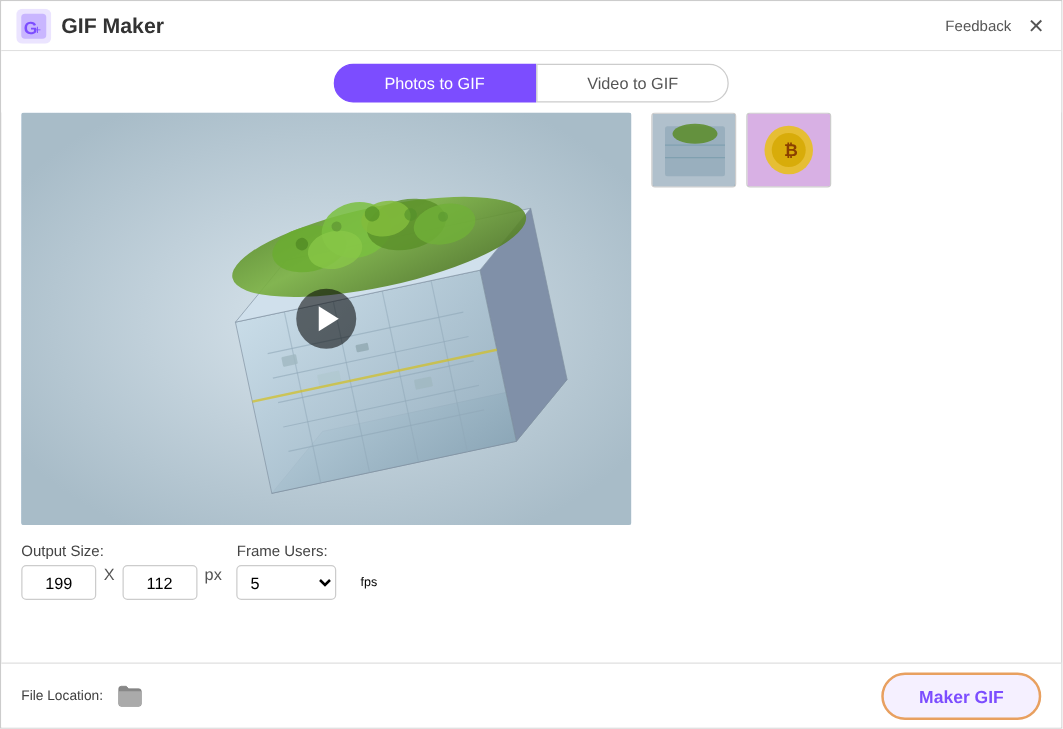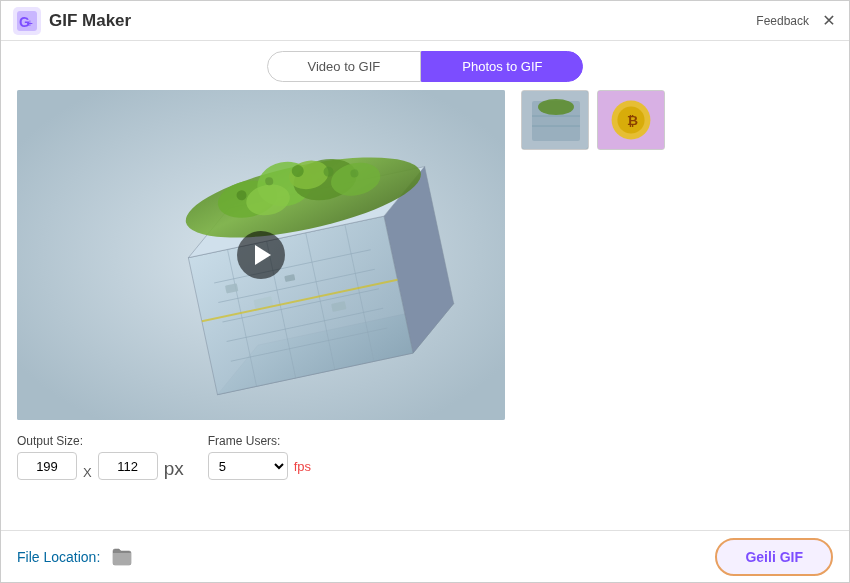--- a/index.html
+++ b/index.html
@@ -143,73 +143,74 @@
       border-top: 10px solid transparent;
       border-bottom: 10px solid transparent;
       border-left: 16px solid #fff;
       margin-left: 3px;
     }
 
     
     .settings-row {
       display: flex;
       align-items: center;
-      gap: 24px;
+      gap: 12px;
       margin-top: 14px;
     }
     .setting-group {
       display: flex;
       flex-direction: column;
       gap: 4px;
     }
     .setting-label {
       font-size: 12px;
       color: #444;
     }
     .setting-inputs {
       display: flex;
-      align-items: flex-end;
+      align-items: flex-start;
       gap: 6px;
     }
     .size-input {
       width: 60px;
       height: 28px;
       border: 1px solid #ccc;
       border-radius: 4px;
       padding: 0 8px;
       font-size: 13px;
       text-align: center;
     }
     .x-label {
       font-size: 13px;
       color: #555;
     }
     .px-label {
-      font-size: 19px;
+      font-size: 13px;
       color: #555;
     }
 
     .fps-select-wrap {
       display: flex;
       align-items: center;
       gap: 6px;
     }
     .fps-select {
       width: 80px;
       height: 28px;
       border: 1px solid #ccc;
       border-radius: 4px;
       padding: 0 6px;
       font-size: 13px;
       background: #fff;
       cursor: pointer;
     }
     .fps-label {
-      font-size: 13px;
-      color: #ef4444;
+      font-size: 10px;
+      color: #000000;
+      margin-left: 13px;
     }
 
     
     .right-panel {
       flex: 1;
       display: flex;
       flex-direction: column;
       padding-top: 0;
       gap: 8px;
     }
@@ -248,22 +249,22 @@
       background: #fff;
       border-top: 1px solid #e0e0e0;
       height: 52px;
     }
     .file-location-group {
       display: flex;
       align-items: center;
       gap: 8px;
     }
     .file-label {
-      font-size: 14px;
-      color: #0369a1;
+      font-size: 11px;
+      color: #404040;
       white-space: nowrap;
     }
     .file-path-select {
       height: 28px;
       border: 1px solid #ccc;
       border-radius: 4px;
       padding: 0 6px;
       font-size: 12px;
       background: #fff;
       cursor: pointer;
@@ -316,25 +317,25 @@
       </svg>
       <span class="title-bar-title">GIF Maker</span>
     </div>
     <div class="title-bar-right">
       <span class="feedback-link">Feedback</span>
       <span class="close-btn">✕</span>
     </div>
   </div>
 
   <div class="tab-bar">
+    <div class="tab active">
+      <span>Photos to GIF</span>
+    </div>
     <div class="tab">
       <span>Video to GIF</span>
-    </div>
-    <div class="tab active">
-      <span>Photos to GIF</span>
     </div>
   </div>
 
   <div class="main-content">
 
     <div class="left-panel">
 
       <div class="video-preview">
 
         <svg class="preview-svg" viewBox="0 0 488 330" preserveAspectRatio="xMidYMid slice">
@@ -462,16 +463,16 @@
     <div class="file-location-group">
       <span class="file-label">File Location:</span>
       <span class="folder-btn">
         <svg width="20" height="18" viewBox="0 0 20 18">
           <path d="M1 3 Q1 1 3 1 L7 1 L9 3 L17 3 Q19 3 19 5 L19 15 Q19 17 17 17 L3 17 Q1 17 1 15 Z" fill="#888" stroke="#777" stroke-width="0.5"></path>
           <path d="M1 5 L19 5 L19 15 Q19 17 17 17 L3 17 Q1 17 1 15 Z" fill="#aaa"></path>
         </svg>
       </span>
     </div>
 
-    <button class="create-gif-btn">Geili GIF</button>
+    <button class="create-gif-btn">Maker GIF</button>
   </div>
 
 </div>
 
 </body></html>

